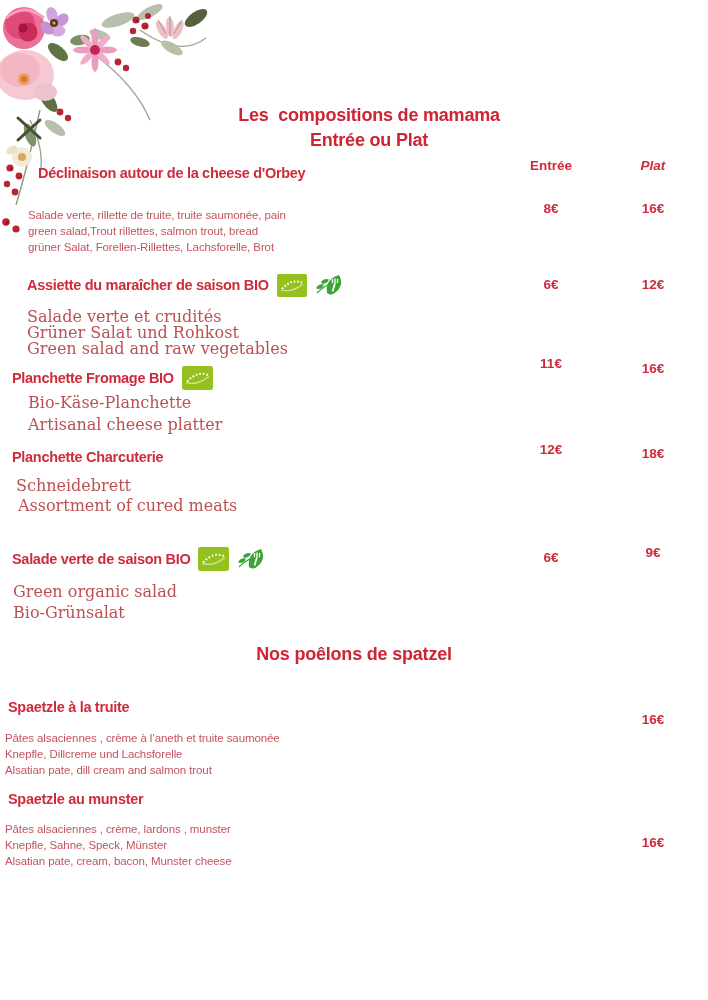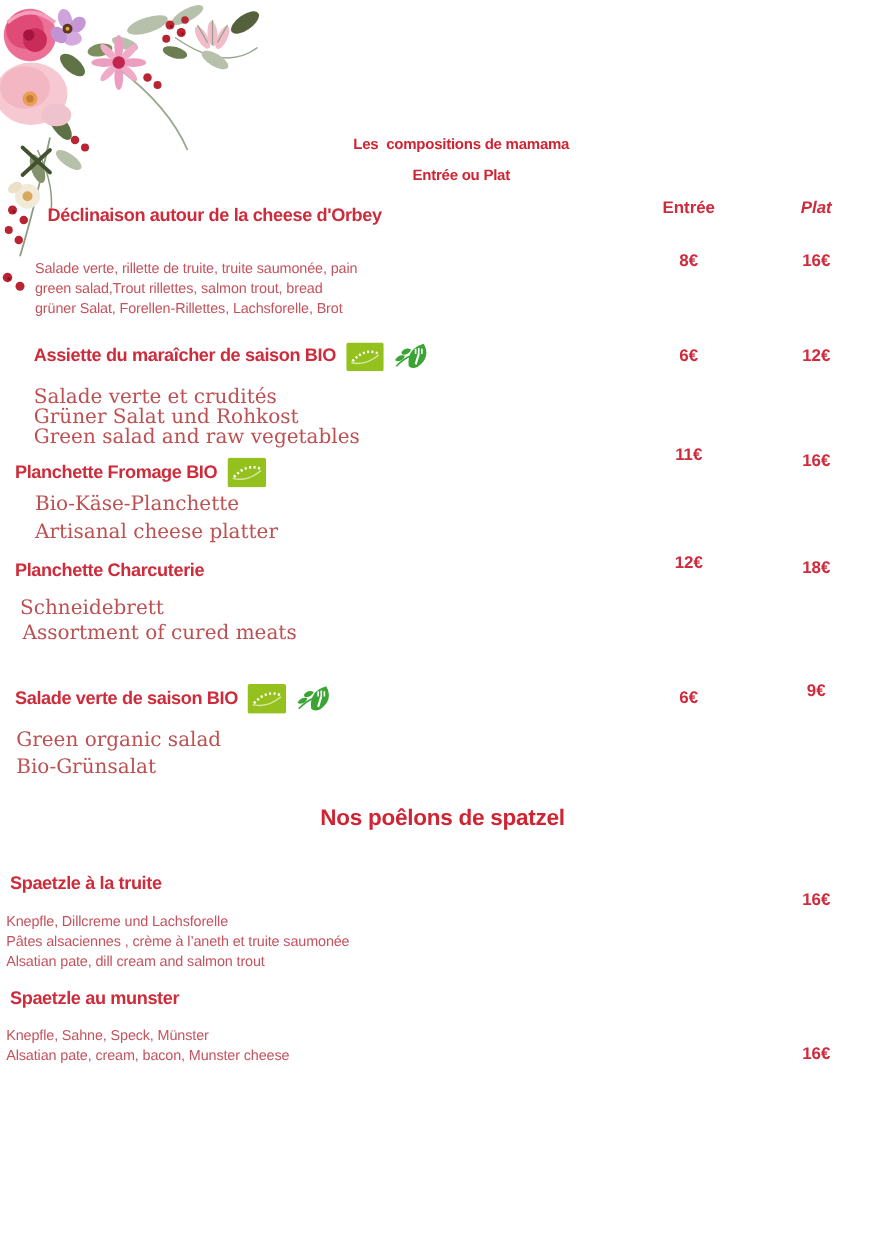--- a/index.html
+++ b/index.html
@@ -3,21 +3,21 @@
 <meta charset="utf-8">
 <style>
   html,body{margin:0;padding:0;background:#ffffff;}
   .page{
     position:relative;width:708px;height:1000px;background:#ffffff;overflow:hidden;
     font-family:"Liberation Sans",sans-serif;
   }
   .floral{position:absolute;left:0;top:0;pointer-events:none;}
   .titles{position:absolute;left:30px;width:678px;top:103px;text-align:center;}
   .title,.subtitle{
-    color:#ce2433;font-weight:700;font-size:12px;line-height:25px;
+    color:#ce2433;font-weight:700;font-size:18px;line-height:25px;
     white-space:pre-wrap;letter-spacing:-0.2px;
   }
   .colhead{
     position:absolute;top:158px;width:70px;text-align:center;
     color:#d02a3c;font-weight:700;font-size:13.5px;
   }
   .item{position:absolute;}
   .name-row{display:flex;align-items:center;gap:8px;}
   .name{
     color:#ce2b3b;font-weight:700;font-size:14.5px;line-height:18px;
@@ -254,31 +254,32 @@
   <div class="price" style="left:516px;top:550px;">6€</div>
   <div class="price" style="left:620px;width:66px;top:545px;">9€</div>
 
   <div class="section-title">Nos poêlons de spatzel</div>
 
   <div class="item" style="left:5px;top:698px;">
     <div class="name-row" style="margin-left:3px;">
       <span class="name">Spaetzle à la truite</span>
     </div>
     <div class="desc desc-sans" style="margin-top:14px;">
+      <div>Pâtes alsaciennes , crème à l’aneth et truite saumonée</div>
       <div>Knepfle, Dillcreme und Lachsforelle</div>
-      <div>Pâtes alsaciennes , crème à l’aneth et truite saumonée</div>
       <div>Alsatian pate, dill cream and salmon trout</div>
     </div>
   </div>
   <div class="price" style="left:620px;width:66px;top:712px;">16€</div>
 
   <div class="item" style="left:5px;top:790px;">
     <div class="name-row" style="margin-left:3px;">
       <span class="name">Spaetzle au munster</span>
     </div>
     <div class="desc desc-sans" style="margin-top:13px;">
+      <div>Pâtes alsaciennes , crème, lardons , munster</div>
       <div>Knepfle, Sahne, Speck, Münster</div>
       <div>Alsatian pate, cream, bacon, Munster cheese</div>
     </div>
   </div>
   <div class="price" style="left:620px;width:66px;top:835px;">16€</div>
 
 </div>
 
 </body></html>

